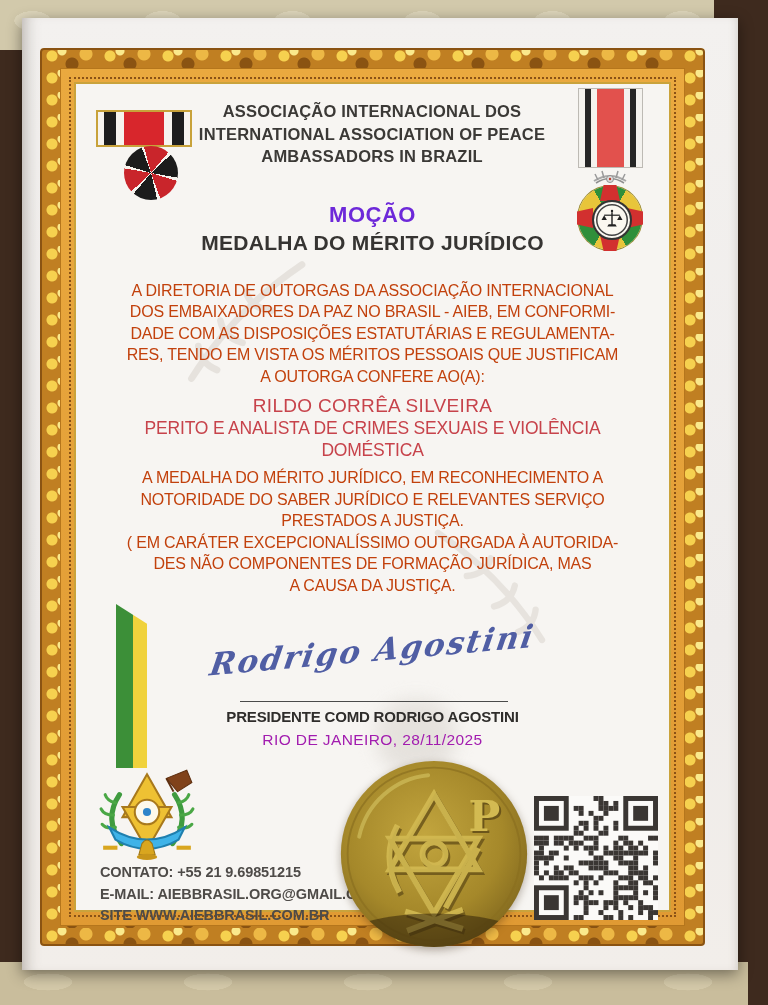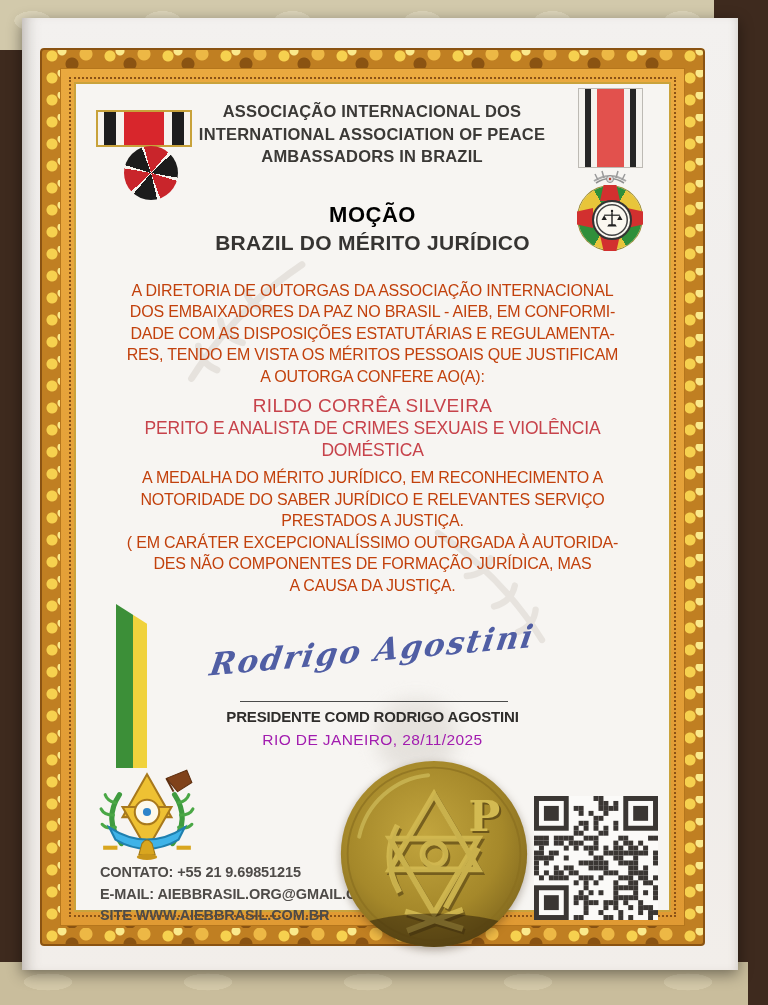--- a/index.html
+++ b/index.html
@@ -51,21 +51,21 @@
   
   .ribbon-bar{position:absolute;left:20px;top:26px;width:96px;height:37px;
     border:2px solid #c8a23a;box-sizing:border-box;
     background:linear-gradient(90deg,#f6f3ee 0 7%,#1d1d1d 7% 20%,#f6f3ee 20% 28%,#d8262c 28% 72%,#f6f3ee 72% 80%,#1d1d1d 80% 93%,#f6f3ee 93% 100%);}
   .roundel{position:absolute;left:48px;top:62px;width:54px;height:54px;border-radius:50%;
     background:conic-gradient(from -15deg,#c9252b 0 55deg,#f6f3ee 55deg 62deg,#1c1c1c 62deg 115deg,#f6f3ee 115deg 122deg,#c9252b 122deg 175deg,#f6f3ee 175deg 182deg,#1c1c1c 182deg 235deg,#f6f3ee 235deg 242deg,#c9252b 242deg 295deg,#f6f3ee 295deg 302deg,#1c1c1c 302deg 355deg,#f6f3ee 355deg 360deg);}
 
   
   .org{position:absolute;left:106px;top:16px;width:380px;text-align:center;
     font-weight:bold;font-size:16.5px;line-height:22.5px;color:#3b3936;letter-spacing:.2px;}
-  .title1{top:118px;font-weight:bold;font-size:22px;color:#000000;letter-spacing:.5px;}
+  .title1{top:118px;font-weight:bold;font-size:22px;color:#6d28d9;letter-spacing:.5px;}
   .title2{top:147px;font-weight:bold;font-size:21px;color:#363432;letter-spacing:.3px;}
   .para{font-size:16px;line-height:21.4px;color:#c2410c;letter-spacing:-.2px;}
   .p1{top:196px;}
   .red{color:#c7434b;}
   .name{top:311px;font-size:19px;letter-spacing:.3px;}
   .role{top:333px;font-size:17.5px;line-height:22px;}
   .p2{top:383px;line-height:21.6px;}
 
   
   .gy-ribbon{position:absolute;left:40px;top:520px;width:31px;height:164px;
@@ -159,21 +159,21 @@
                 <line x1="7" y1="12" x2="33" y2="12" stroke="#222" stroke-width="2"></line>
                 <path d="M7 12 l-4.5 8 h9 z" fill="#222"></path>
                 <path d="M33 12 l-4.5 8 h9 z" fill="#222"></path>
                 <path d="M12 31 h16 l-2.5 -4 h-11 z" fill="#222"></path>
               </svg>
             </div>
           </div>
         </div>
 
         <div class="abs ctr title1">MOÇÃO</div>
-        <div class="abs ctr title2">BRAZIL DO MÉRITO JURÍDICO</div>
+        <div class="abs ctr title2">MEDALHA DO MÉRITO JURÍDICO</div>
 
         <div class="abs ctr para p1">
           <div>A DIRETORIA DE OUTORGAS DA ASSOCIAÇÃO INTERNACIONAL</div>
           <div>DOS EMBAIXADORES DA PAZ NO BRASIL - AIEB, EM CONFORMI-</div>
           <div>DADE COM AS DISPOSIÇÕES ESTATUTÁRIAS E REGULAMENTA-</div>
           <div>RES, TENDO EM VISTA OS MÉRITOS PESSOAIS QUE JUSTIFICAM</div>
           <div>A OUTORGA CONFERE AO(A):</div>
         </div>
 
         <div class="abs ctr para red name">RILDO CORRÊA SILVEIRA</div>

